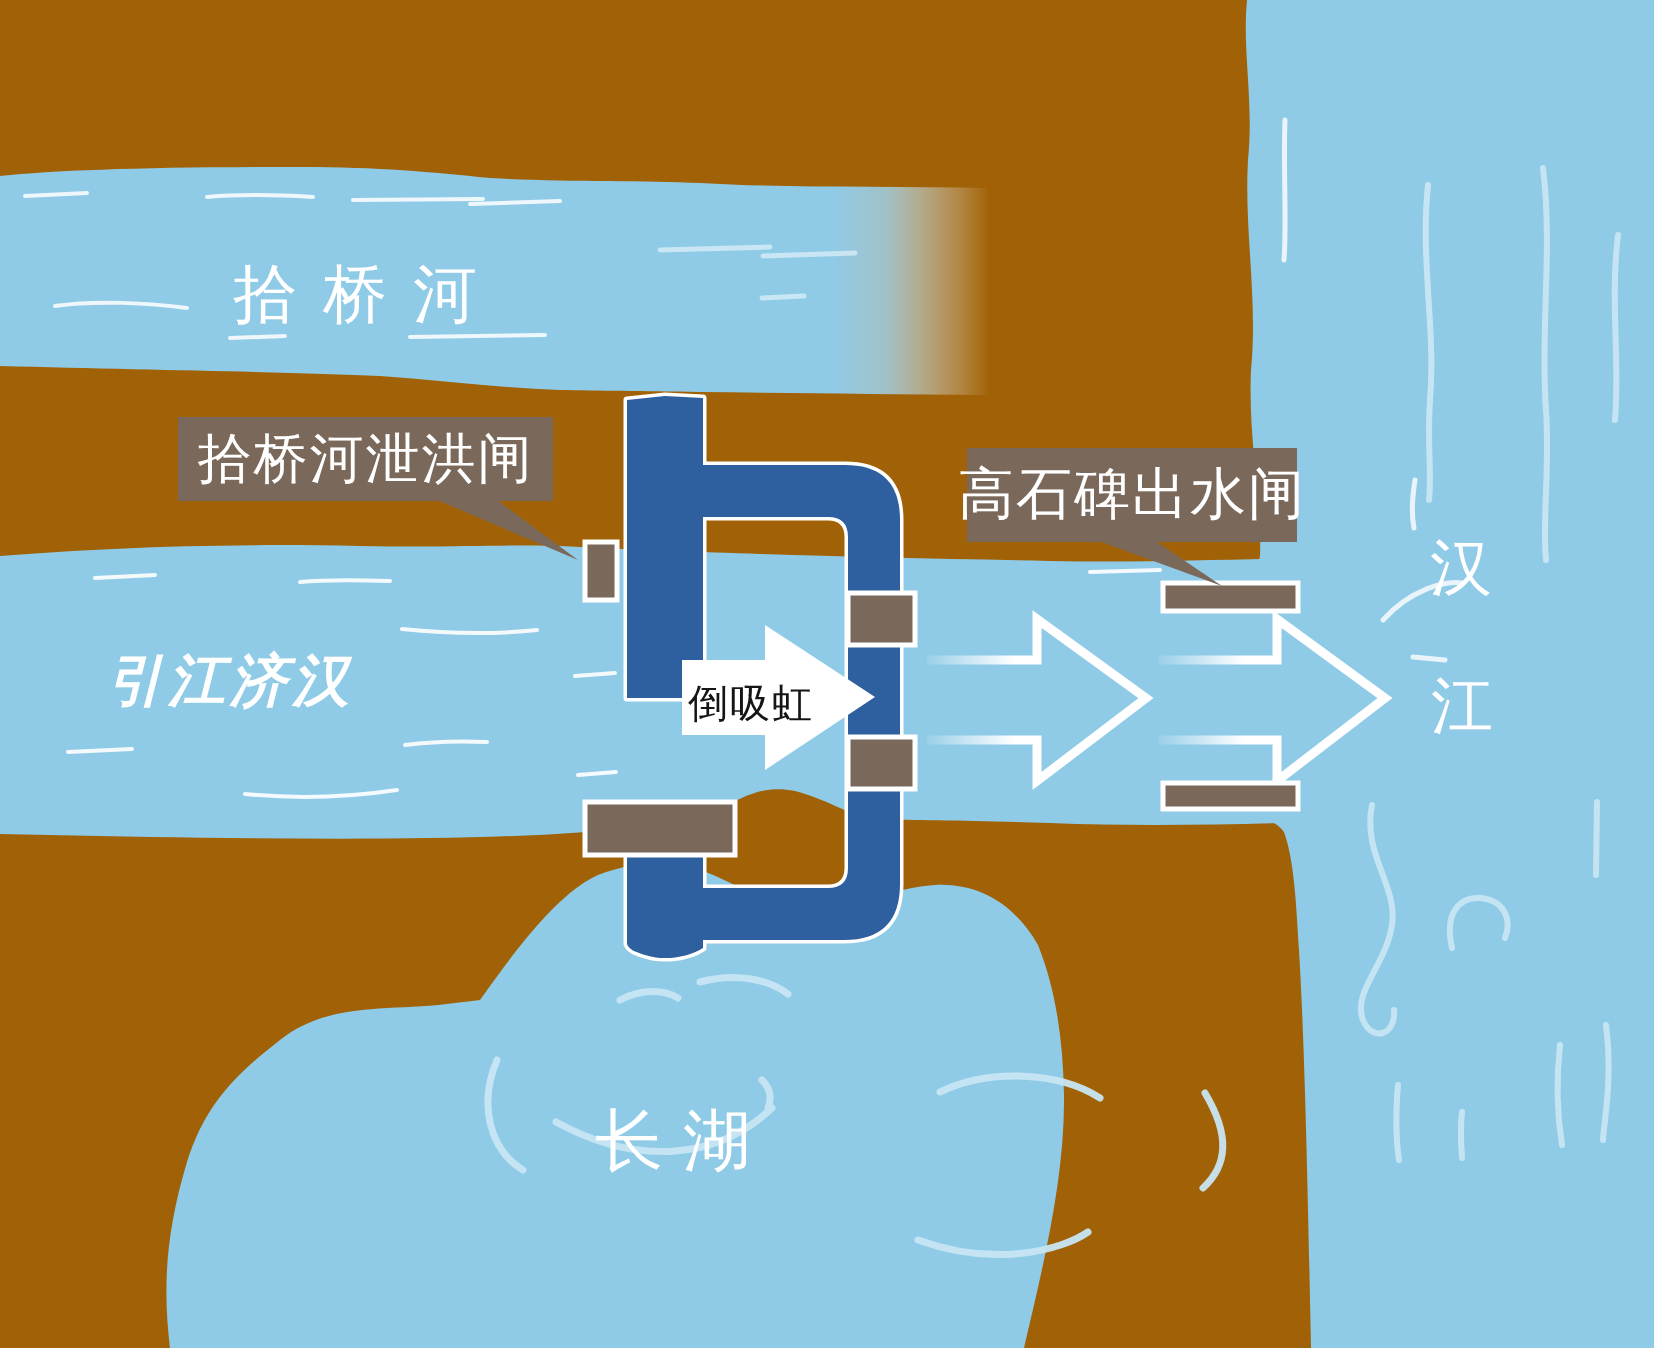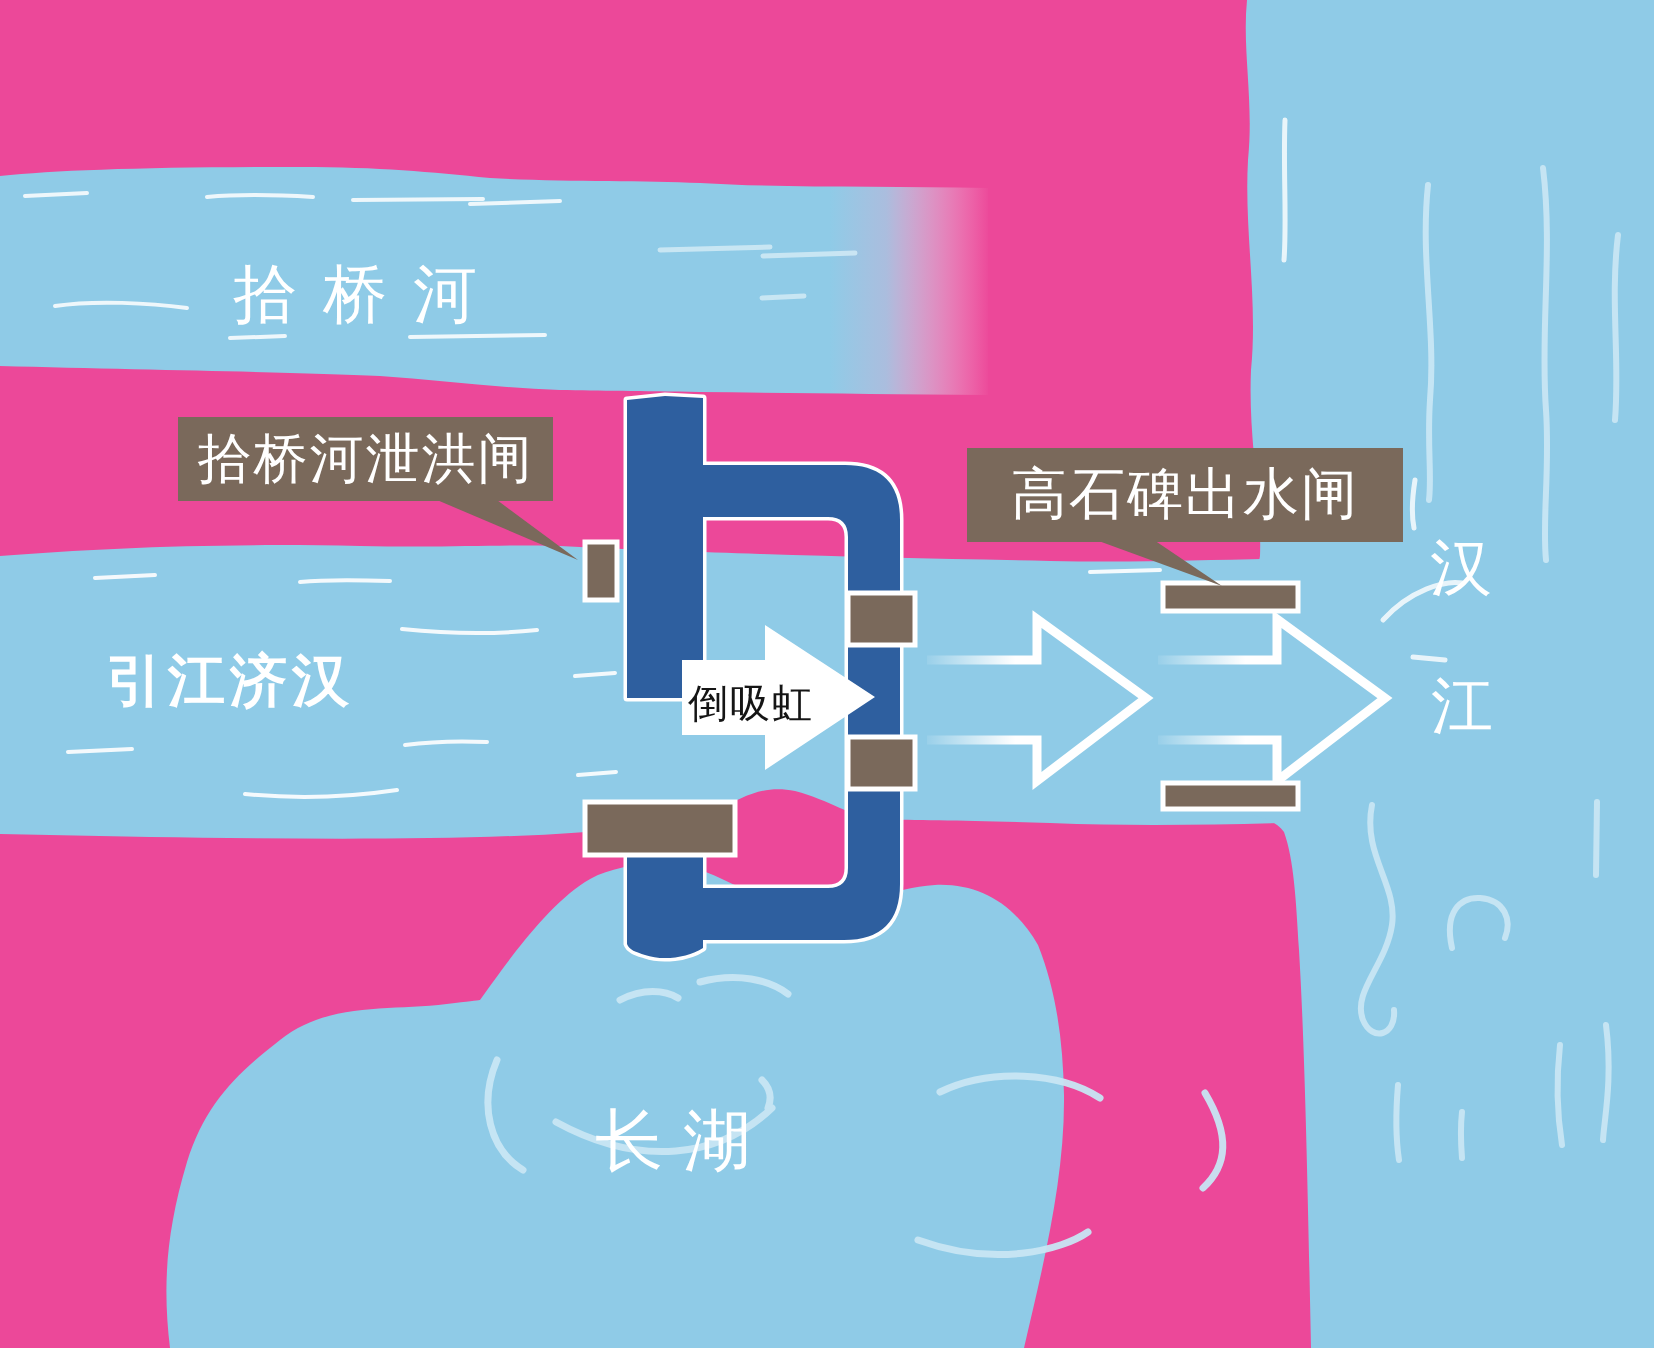--- a/index.html
+++ b/index.html
@@ -1,47 +1,47 @@
 <!DOCTYPE html>
 <html><head>
 <meta charset="utf-8">
 <style>
   html, body { margin: 0; padding: 0; background: #ffffff; }
   .stage {
     position: relative;
     width: 1654px;
     height: 1348px;
     overflow: hidden;
-    background: #ec4899;
+    background: #a16207;
     font-family: "Liberation Sans", sans-serif;
   }
   .stage svg { position: absolute; left: 0; top: 0; }
 
   .lbl { position: absolute; color: #ffffff; white-space: nowrap; line-height: 1; }
 
   .serif-name { font-family: "Liberation Serif", serif; }
   .sans-name  { font-family: "Liberation Sans", sans-serif; font-weight: 700; }
 
   .lbl-shiqiao   { left: 233px; top: 263px;  font-size: 64px; letter-spacing: 26px; }
-  .lbl-canal     { left: 106px; top: 652px;  font-size: 57px; letter-spacing: 5px; }
+  .lbl-canal     { left: 106px; top: 652px;  font-size: 57px; letter-spacing: 5px; font-style: italic; }
   .lbl-changhu   { left: 595px; top: 1107px; font-size: 68px; letter-spacing: 20px; }
   .lbl-han-1     { left: 1430px; top: 537px; font-size: 62px; }
   .lbl-han-2     { left: 1431px; top: 675px; font-size: 62px; }
 
   .callout {
     position: absolute;
     background: #7a695b;
     color: #ffffff;
     display: flex; align-items: center; justify-content: center;
     font-family: "Liberation Sans", sans-serif;
     font-weight: 500;
     white-space: nowrap;
   }
   .callout-1 { left: 178px; top: 417px; width: 375px; height: 84px; font-size: 54px; letter-spacing: 2px; }
-  .callout-2 { left: 967px; top: 448px; width: 436px; height: 94px; font-size: 56px; letter-spacing: 2px; }
+  .callout-2 { left: 967px; top: 448px; width: 330px; height: 94px; font-size: 56px; letter-spacing: 2px; }
 
   .siphon-text {
     position: absolute;
     left: 688px; top: 676px;
     font-size: 40px;
     font-weight: 500;
     color: #151515;
     letter-spacing: 2px;
     font-family: "Liberation Sans", sans-serif;
     white-space: nowrap;

